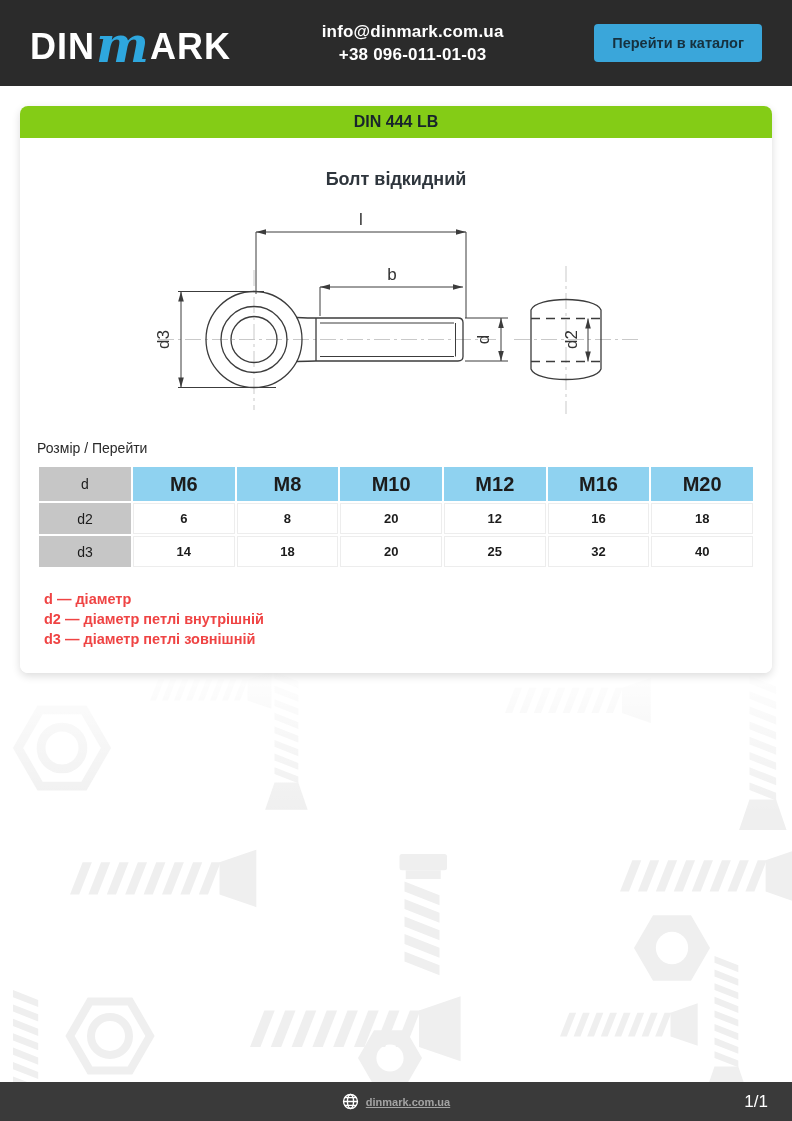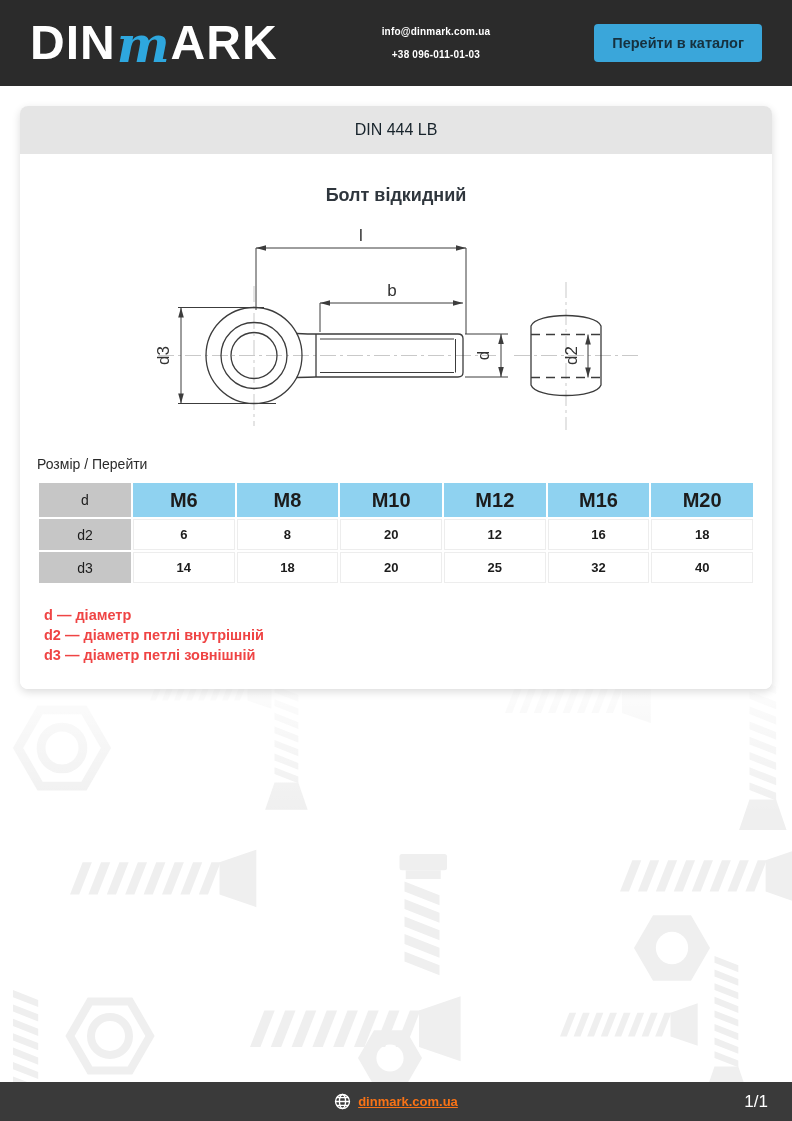--- a/index.html
+++ b/index.html
@@ -12,29 +12,29 @@
   }
   
   .hdr {
     position:relative; z-index:3;
     height:86px; background:#2b2b2b;
     display:flex; align-items:center; justify-content:space-between;
     padding:0 30px;
   }
   .logo { display:flex; align-items:baseline; cursor:pointer; user-select:none; }
   .logo .lg-txt {
-    color:#ffffff; font-size:48px; font-weight:bold; letter-spacing:1px; line-height:1;
+    color:#ffffff; font-size:36px; font-weight:bold; letter-spacing:1px; line-height:1;
   }
   .logo .lg-m {
     color:#2ea7de; font-size:50px; font-weight:bold; font-style:italic; line-height:0.8;
     margin:0 1px; transform:translateY(3px);
     font-family:"DejaVu Serif", serif;
   }
   .hdr-contacts { text-align:center; color:#ffffff; font-weight:bold; }
-  .hdr-contacts .line { font-size:10px; line-height:23px; letter-spacing:0.2px; }
+  .hdr-contacts .line { font-size:17px; line-height:23px; letter-spacing:0.2px; }
   .cat-btn {
     background:#3aa6da; border:none; border-radius:4px;
     color:#16313f; font-size:14.5px; font-weight:bold;
     padding:11px 18px; cursor:pointer;
     font-family:"Liberation Sans", sans-serif;
   }
   
   .wm { position:absolute; left:0; top:86px; z-index:0; }
   .fade {
     position:absolute; left:0; top:664px; width:100%; height:150px; z-index:1;
@@ -42,23 +42,23 @@
     pointer-events:none;
   }
   
   .sheet {
     position:relative; z-index:2;
     margin:20px 20px 0 20px; border-radius:8px;
     box-shadow:0 3px 9px rgba(0,0,0,0.14);
     background:#ffffff;
   }
   .banner {
-    height:48px; background:#e5e5e5; border-radius:8px 8px 0 0;
+    height:32px; background:#84cc16; border-radius:8px 8px 0 0;
     display:flex; align-items:center; justify-content:center;
-    color:#18242c; font-size:16px; font-weight:normal;
+    color:#18242c; font-size:16px; font-weight:bold;
   }
   .card { border-radius:0 0 8px 8px; background:#ffffff; padding-bottom:24px; }
   .prod-title {
     padding-top:15px; text-align:center;
     font-size:18px; font-weight:bold; color:#2f363d;margin-top:16px;
   }
   .drawing { display:block; margin:8px auto 0 auto; }
   .tbl-caption { margin:2px 0 0 17px; font-size:14px; color:#2a2a2a; }
   table.sizes {
     width:calc(100% - 34px); margin:9px 17px 0 17px;
@@ -73,21 +73,21 @@
   td.datacell { background:#ffffff; border:1px solid #ededed; font-weight:bold; font-size:13px; }
   .legend { margin:20px 0 0 17px; }
   .legend div { font-size:14.5px; font-weight:bold; color:#ef4444; line-height:20px;margin-left:7px; }
   
   .ftr {
     position:absolute; left:0; right:0; bottom:0; z-index:3;
     height:39px; background:#3a3a3a;
     display:flex; align-items:center; justify-content:center; gap:7px;
   }
   .ftr .site {
-    color:#f97316; font-size:13px; font-weight:bold;
+    color:#a3a3a3; font-size:11px; font-weight:bold;
     text-decoration:underline; cursor:pointer;
   }
   .ftr .pageno {
     position:absolute; right:24px; top:50%; transform:translateY(-50%);
     color:#ffffff; font-size:17px;
   }
   
   .dline  { stroke:#3c3c3c; stroke-width:1.3; fill:none; }
   .dthin  { stroke:#3c3c3c; stroke-width:1;   fill:none; }
   .dcl    { stroke:#c9c9c9; stroke-width:1;   fill:none; stroke-dasharray:16 4 3 4; }

